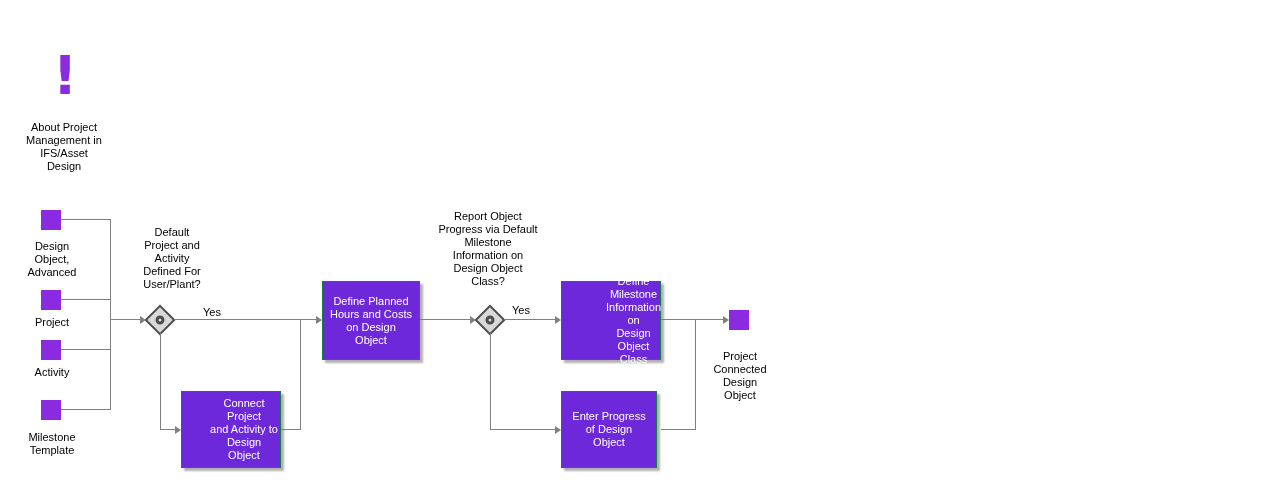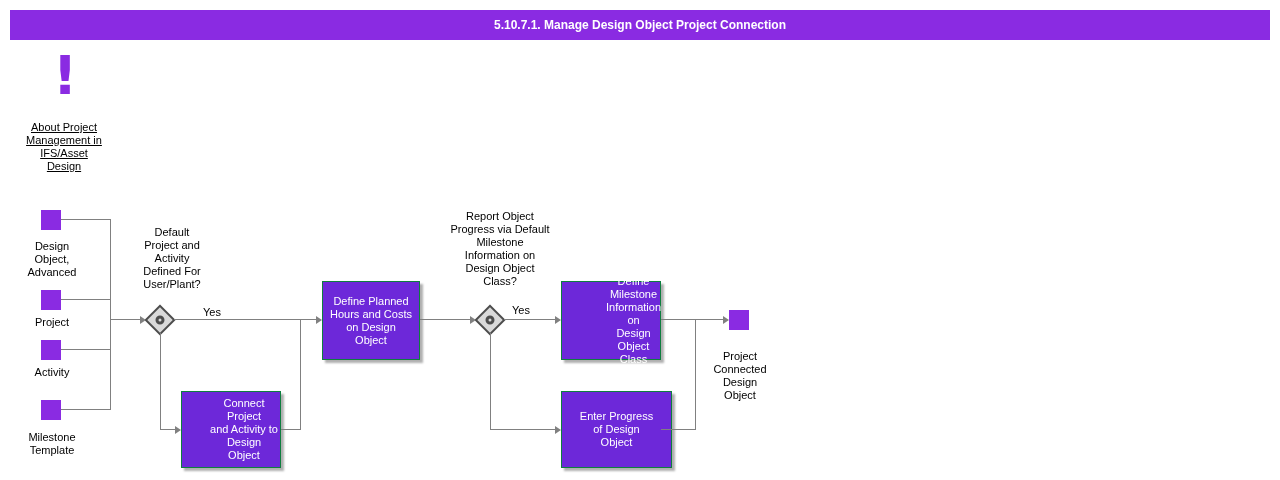--- a/index.html
+++ b/index.html
@@ -51,26 +51,23 @@
     background:#d9d9d9;
   }
 
   .yes { position:absolute; font-size:11px; color:#000; }
 </style>
 </head>
 <body>
 
 <div class="canvas">
 
-  <div class="titlebar">
-    <span>5.10.7.1. Manage Design Object Project Connection</span>
-  </div>
 
   <div class="excl">!</div>
-  <div class="lbl" style="left:14px; top:121px; width:100px;text-decoration:underline;">About Project
+  <div class="lbl" style="left:14px; top:121px; width:100px;">About Project
 Management in
 IFS/Asset
 Design</div>
 
   <div class="sq" style="left:41px; top:210px;"></div>
   <div class="lbl" style="left:12px; top:240px; width:80px;">Design
 Object,
 Advanced</div>
 
   <div class="sq" style="left:41px; top:290px;"></div>
@@ -117,21 +114,21 @@
   <div class="task" style="left:181px; top:391px; width:100px; height:77px;padding-left:28px;">Connect Project
 and Activity to
 Design Object</div>
 
   <div class="line" style="left:281px; top:429px; width:19px; height:1px;"></div>
   <div class="line" style="left:300px; top:319px; width:1px; height:111px;"></div>
 
   <div class="line" style="left:420px; top:319px; width:51px; height:1px;"></div>
   <div class="arrow" style="left:470px; top:316px;"></div>
 
-  <div class="lbl" style="left:442px; top:210px; width:116px;">Report Object
+  <div class="lbl" style="left:430px; top:210px; width:116px;">Report Object
 Progress via Default
 Milestone
 Information on
 Design Object
 Class?</div>
   <div class="gateway" style="left:476px; top:306px;">
     <div class="dmd"></div>
     <div class="cir"></div>
   </div>
   <div class="yes" style="left:512px; top:304px;">Yes</div>
@@ -140,21 +137,21 @@
   <div class="arrow" style="left:555px; top:316px;"></div>
 
   <div class="line" style="left:490px; top:333px; width:1px; height:97px;"></div>
   <div class="line" style="left:490px; top:429px; width:66px; height:1px;"></div>
   <div class="arrow" style="left:555px; top:426px;"></div>
 
   <div class="task" style="left:561px; top:281px; width:100px; height:79px;padding-left:47px;">Define Milestone
 Information on
 Design Object
 Class</div>
-  <div class="task" style="left:561px; top:391px; width:111px; height:77px;">Enter Progress
+  <div class="task" style="left:561px; top:391px; width:96px; height:77px;">Enter Progress
 of Design
 Object</div>
 
   <div class="line" style="left:661px; top:319px; width:63px; height:1px;"></div>
   <div class="line" style="left:661px; top:429px; width:34px; height:1px;"></div>
   <div class="line" style="left:695px; top:319px; width:1px; height:111px;"></div>
   <div class="arrow" style="left:723px; top:316px;"></div>
 
   <div class="sq" style="left:729px; top:310px;"></div>
   <div class="lbl" style="left:700px; top:350px; width:80px;">Project

